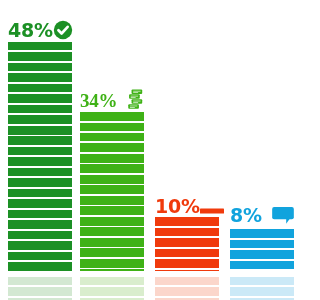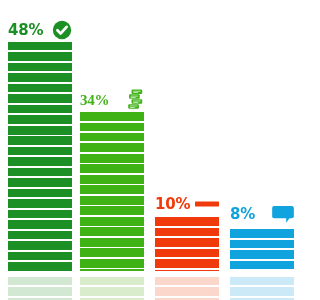--- a/index.html
+++ b/index.html
@@ -27,21 +27,21 @@
     position: absolute;
     left: 0;
     display: flex;
     align-items: center;
     white-space: nowrap;
     width: 100%;
     justify-content: space-between;
   }
   .pct {
     font-weight: bold;
-    font-size: 15px;
+    font-size: 19px;
     letter-spacing: -0.2px;
     line-height: 1;
   }
   .head-icon {
     display: inline-block;
     line-height: 0;
   }
   .bar-body {
     position: absolute;
     left: 0;
@@ -106,21 +106,21 @@
             <rect x="7" y="22.0" width="6" height="0.9"></rect>
           </g>
         </svg></span>
     </div>
     <div class="bar-body" style="left: 80px; top: 112px; width: 64px; height: 159px;">
       <div class="bar-fill" style="background: repeating-linear-gradient(rgb(63, 178, 22) 0px, rgb(63, 178, 22) 8.5px, rgb(255, 255, 255) 8.5px, rgb(255, 255, 255) 10.5px);"></div>
     </div>
     <div class="bar-reflect" style="left: 80px; top: 277px; width: 64px; height: 23px;">
       <div class="reflect-fill" style="background: repeating-linear-gradient(rgb(217, 237, 205) 0px, rgb(217, 237, 205) 8.5px, rgb(255, 255, 255) 8.5px, rgb(255, 255, 255) 10.5px);"></div>
     </div>
-    <div class="bar-head" style="left: 155px; top: 197px; width: 64px;">
+    <div class="bar-head" style="left: 155px; top: 197px; width: 64px; align-items: flex-end;">
       <span class="pct" style="color: rgb(240, 58, 12);">10%</span>
       <span class="head-icon"><svg width="24" height="10.08" viewBox="0 0 24 10">
           <rect x="0" y="2.5" width="24" height="5" rx="0.6" fill="#f03a0c"></rect>
         </svg></span>
     </div>
     <div class="bar-body" style="left: 155px; top: 217px; width: 64px; height: 54px;">
       <div class="bar-fill" style="background: repeating-linear-gradient(rgb(240, 58, 12) 0px, rgb(240, 58, 12) 8.5px, rgb(255, 255, 255) 8.5px, rgb(255, 255, 255) 10.5px);"></div>
     </div>
     <div class="bar-reflect" style="left: 155px; top: 277px; width: 64px; height: 23px;">
       <div class="reflect-fill" style="background: repeating-linear-gradient(rgb(251, 214, 203) 0px, rgb(251, 214, 203) 8.5px, rgb(255, 255, 255) 8.5px, rgb(255, 255, 255) 10.5px);"></div>

